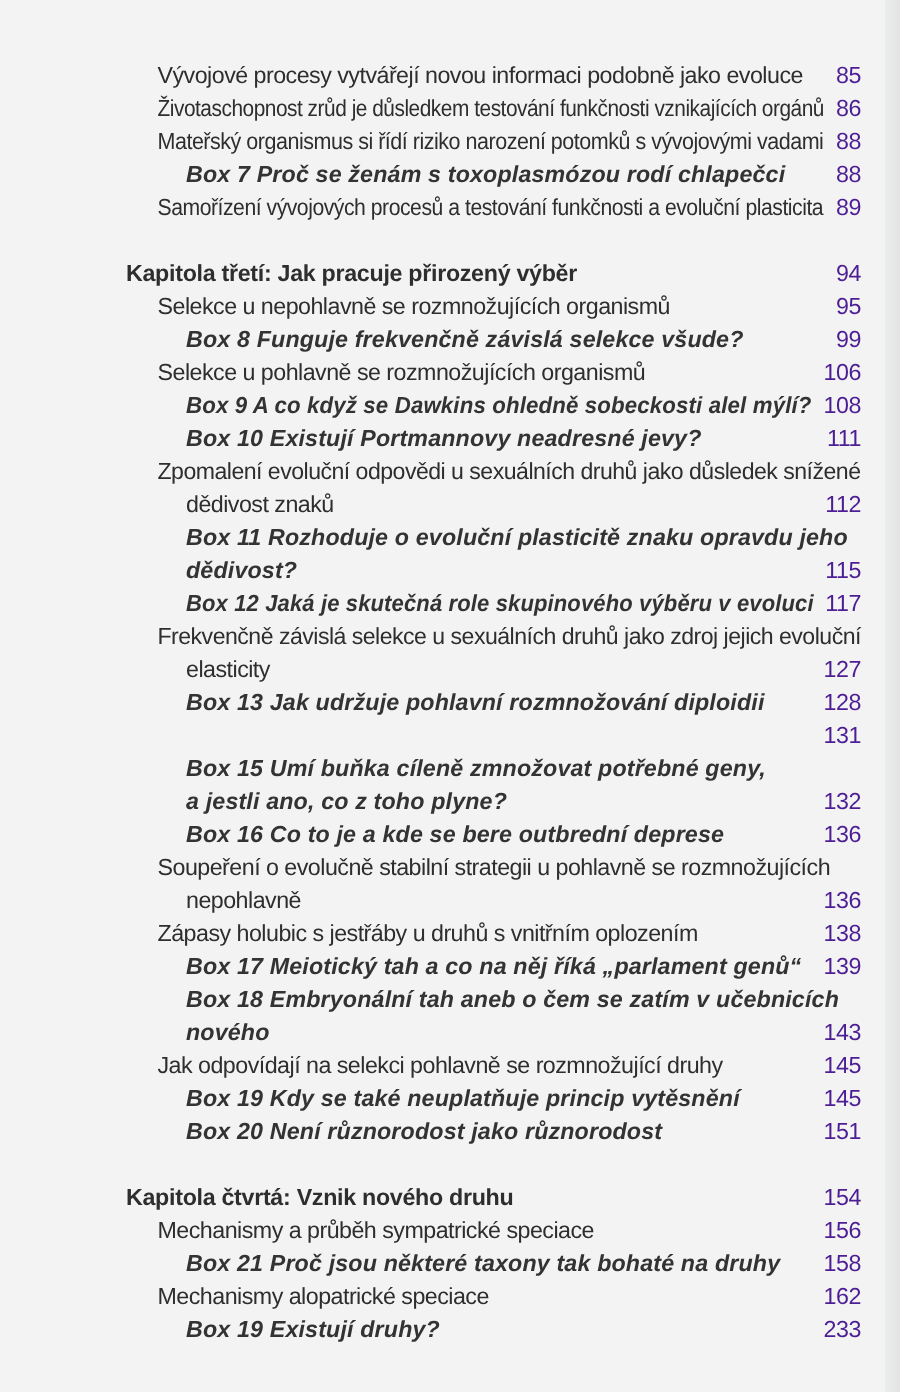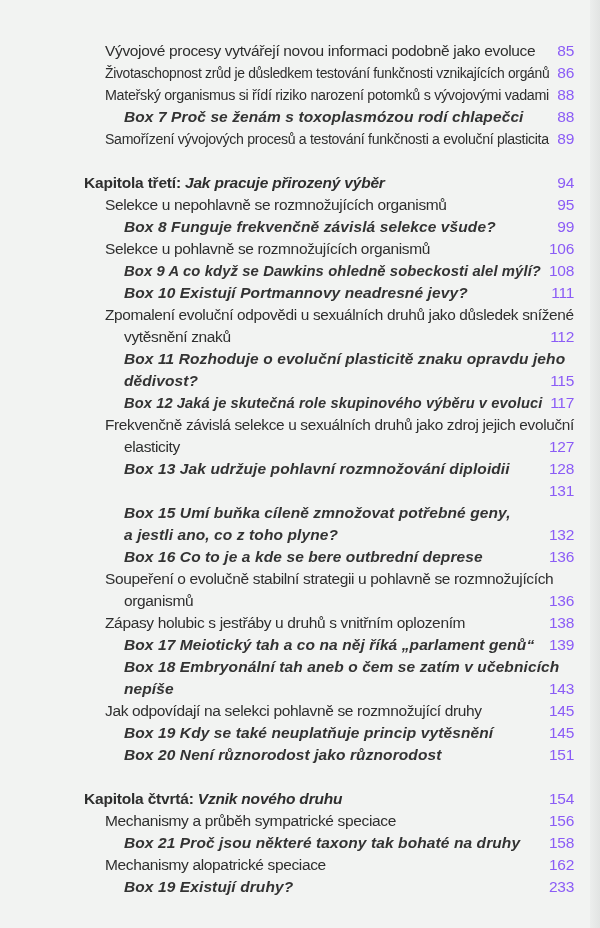--- a/index.html
+++ b/index.html
@@ -18,24 +18,24 @@
       position: absolute; left: 16px; top: 40px; width: 600px;
     }
     .row {
       position: relative; height: 22px; line-height: 22px;
       font-size: 15.5px; white-space: nowrap;
       transform-origin: left center;
     }
     .row .t { position: absolute; letter-spacing: -0.35px; }
     .row .p {
       position: absolute; right: 42px; text-align: right;
-      letter-spacing: -0.3px; color: #8b5cf6;
+      letter-spacing: -0.3px; color: #4c1d95;
     }
     .lvl-chapter .t { left: 68px; font-weight: bold; letter-spacing: -0.2px; }
-    .lvl-chapter .t .ct { font-style: italic; }
+    .lvl-chapter .t .ct { }
     .lvl-section .t { left: 89px; }
     .lvl-cont .t { left: 108px; }
     .lvl-box .t { left: 108px; font-weight: bold; font-style: italic; letter-spacing: 0.1px; color: #333; }
     .gap { height: 22px; }
   </style>
 </head>
 <body>
 
 <div class="page-edge"></div>
 <div class="toc" id="toc">
@@ -82,21 +82,21 @@
     </div>
     <div class="row lvl-box">
       <span class="t">Box 10 Existují Portmannovy neadresné jevy?</span>
       <span class="p">111</span>
     </div>
     <div class="row lvl-section">
       <span class="t" style="transform: scaleX(0.993644); transform-origin: left center;">Zpomalení evoluční odpovědi u sexuálních druhů jako důsledek snížené</span>
       <span class="p"></span>
     </div>
     <div class="row lvl-cont">
-      <span class="t">vytěsnění znaků</span>
+      <span class="t">dědivost znaků</span>
       <span class="p">112</span>
     </div>
     <div class="row lvl-box">
       <span class="t">Box 11 Rozhoduje o evoluční plasticitě znaku opravdu jeho</span>
       <span class="p"></span>
     </div>
     <div class="row lvl-box">
       <span class="t">dědivost?</span>
       <span class="p">115</span>
     </div>
@@ -129,37 +129,37 @@
     </div>
     <div class="row lvl-box">
       <span class="t">Box 16 Co to je a kde se bere outbrední deprese</span>
       <span class="p">136</span>
     </div>
     <div class="row lvl-section">
       <span class="t">Soupeření o evolučně stabilní strategii u pohlavně se rozmnožujících</span>
       <span class="p"></span>
     </div>
     <div class="row lvl-cont">
-      <span class="t">organismů</span>
+      <span class="t">nepohlavně</span>
       <span class="p">136</span>
     </div>
     <div class="row lvl-section">
       <span class="t">Zápasy holubic s jestřáby u druhů s vnitřním oplozením</span>
       <span class="p">138</span>
     </div>
     <div class="row lvl-box">
       <span class="t">Box 17 Meiotický tah a co na něj říká „parlament genů“</span>
       <span class="p">139</span>
     </div>
     <div class="row lvl-box">
       <span class="t">Box 18 Embryonální tah aneb o čem se zatím v učebnicích</span>
       <span class="p"></span>
     </div>
     <div class="row lvl-box">
-      <span class="t">nepíše</span>
+      <span class="t">nového</span>
       <span class="p">143</span>
     </div>
     <div class="row lvl-section">
       <span class="t">Jak odpovídají na selekci pohlavně se rozmnožující druhy</span>
       <span class="p">145</span>
     </div>
     <div class="row lvl-box">
       <span class="t">Box 19 Kdy se také neuplatňuje princip vytěsnění</span>
       <span class="p">145</span>
     </div>

